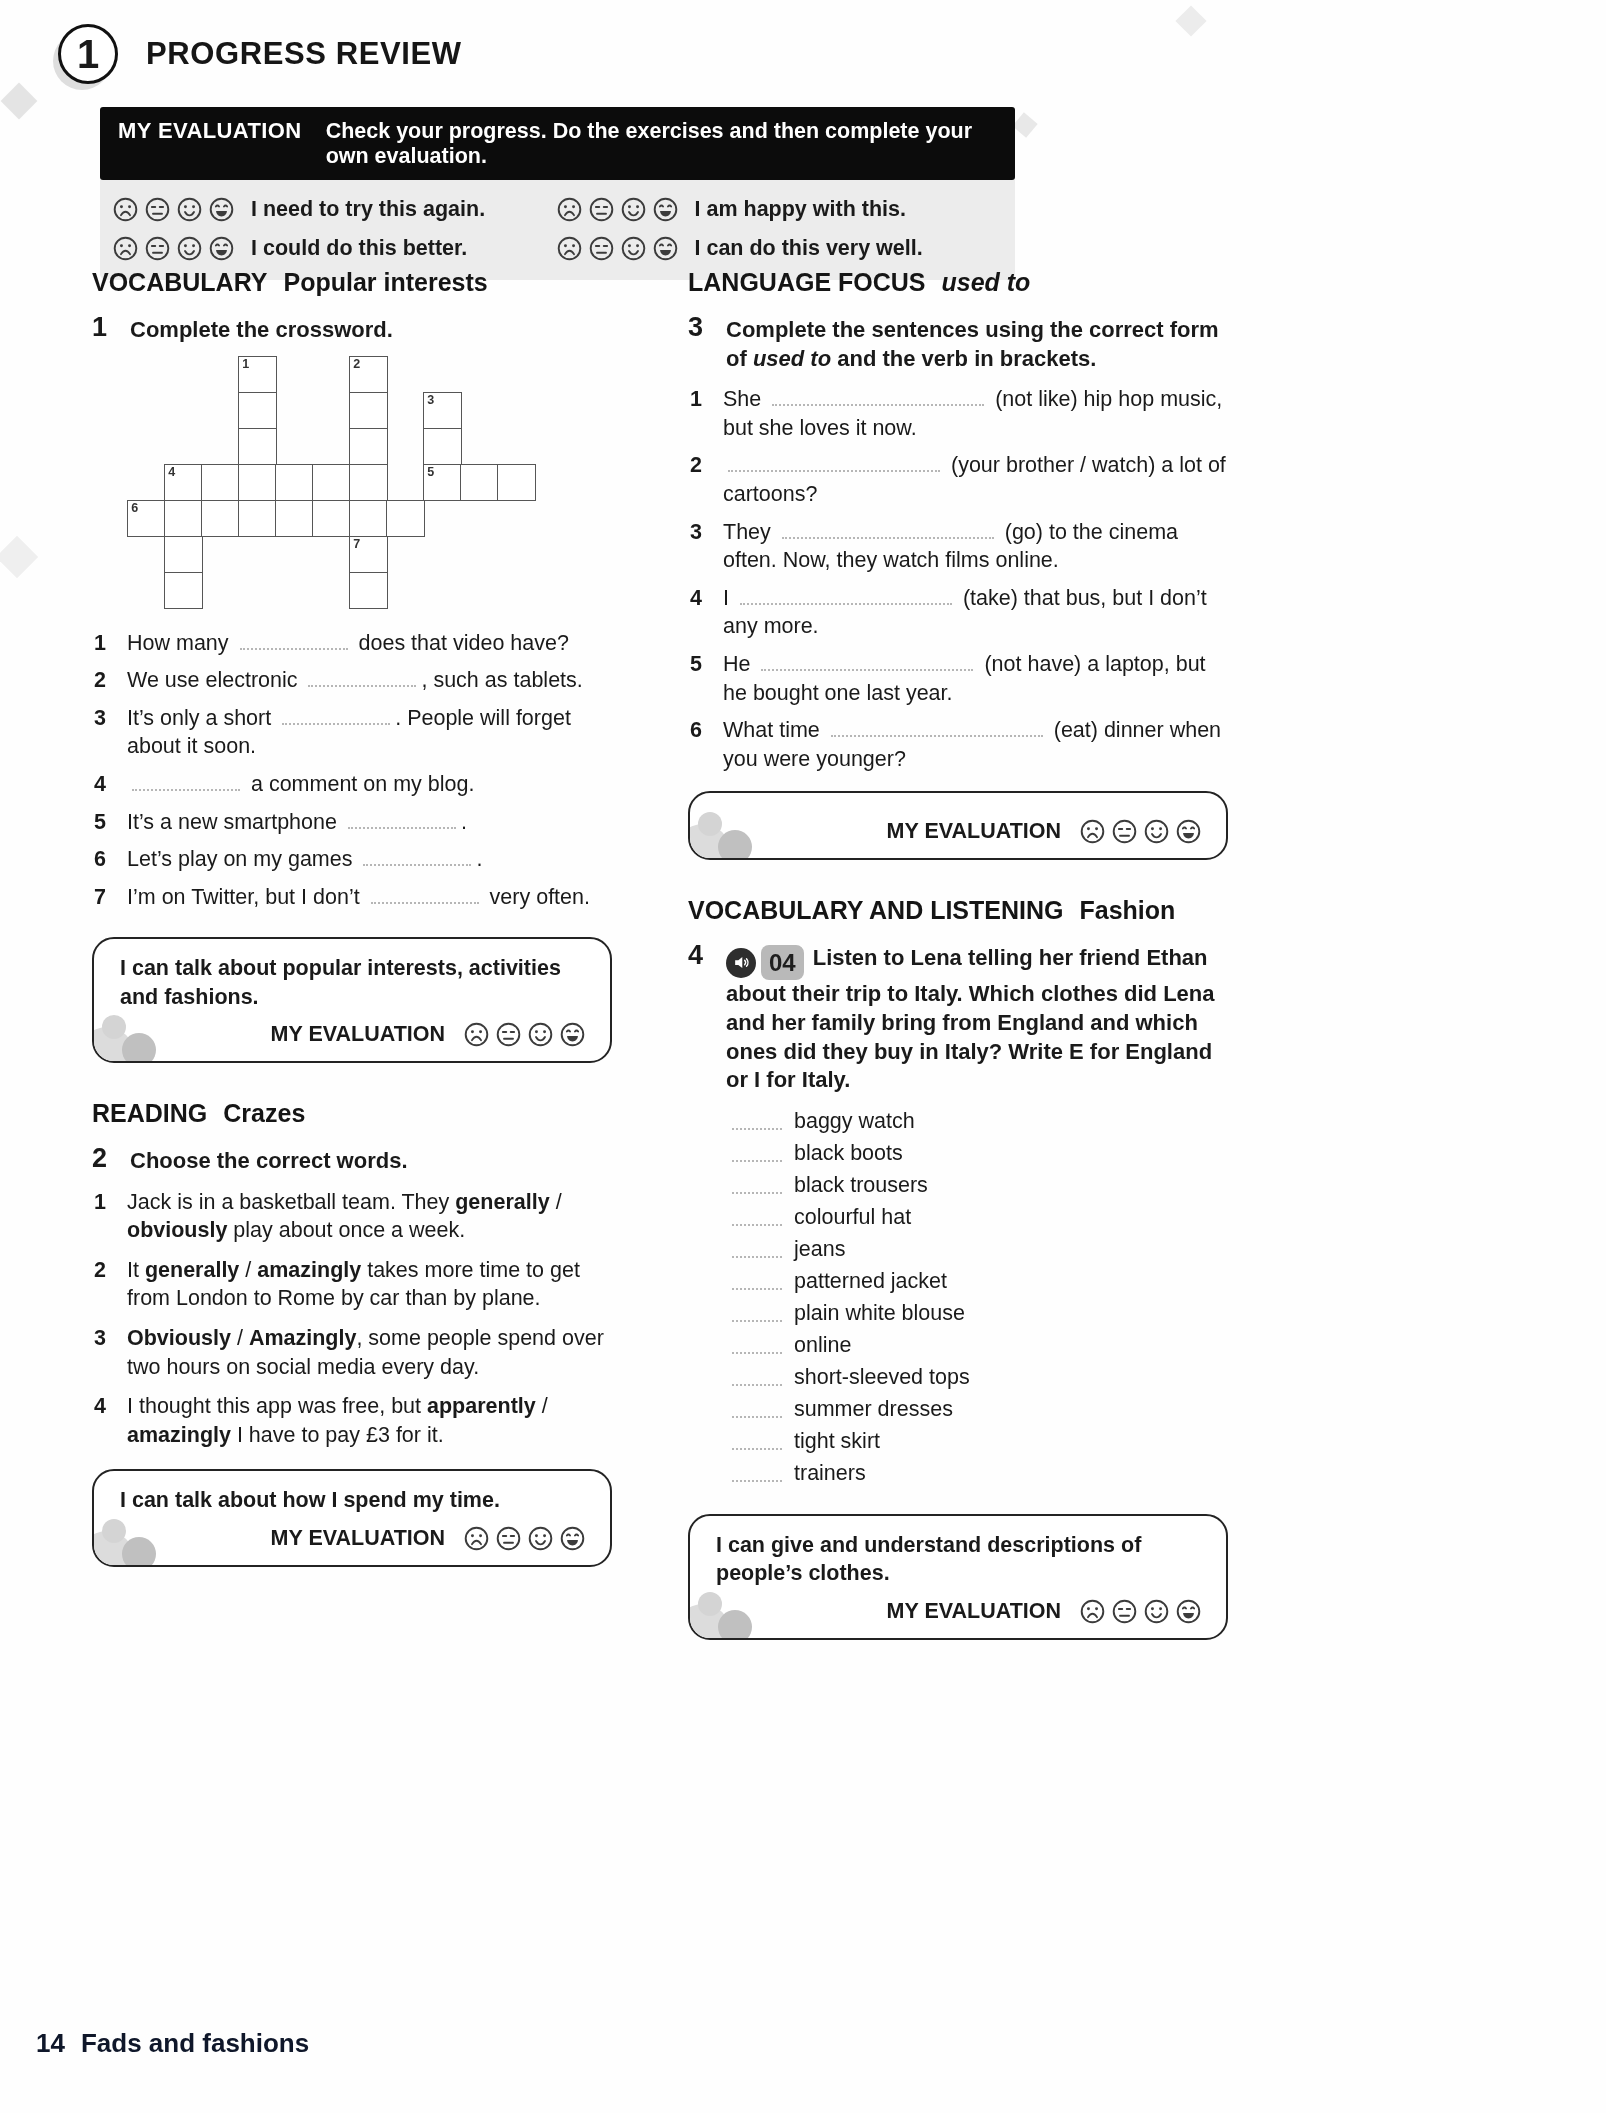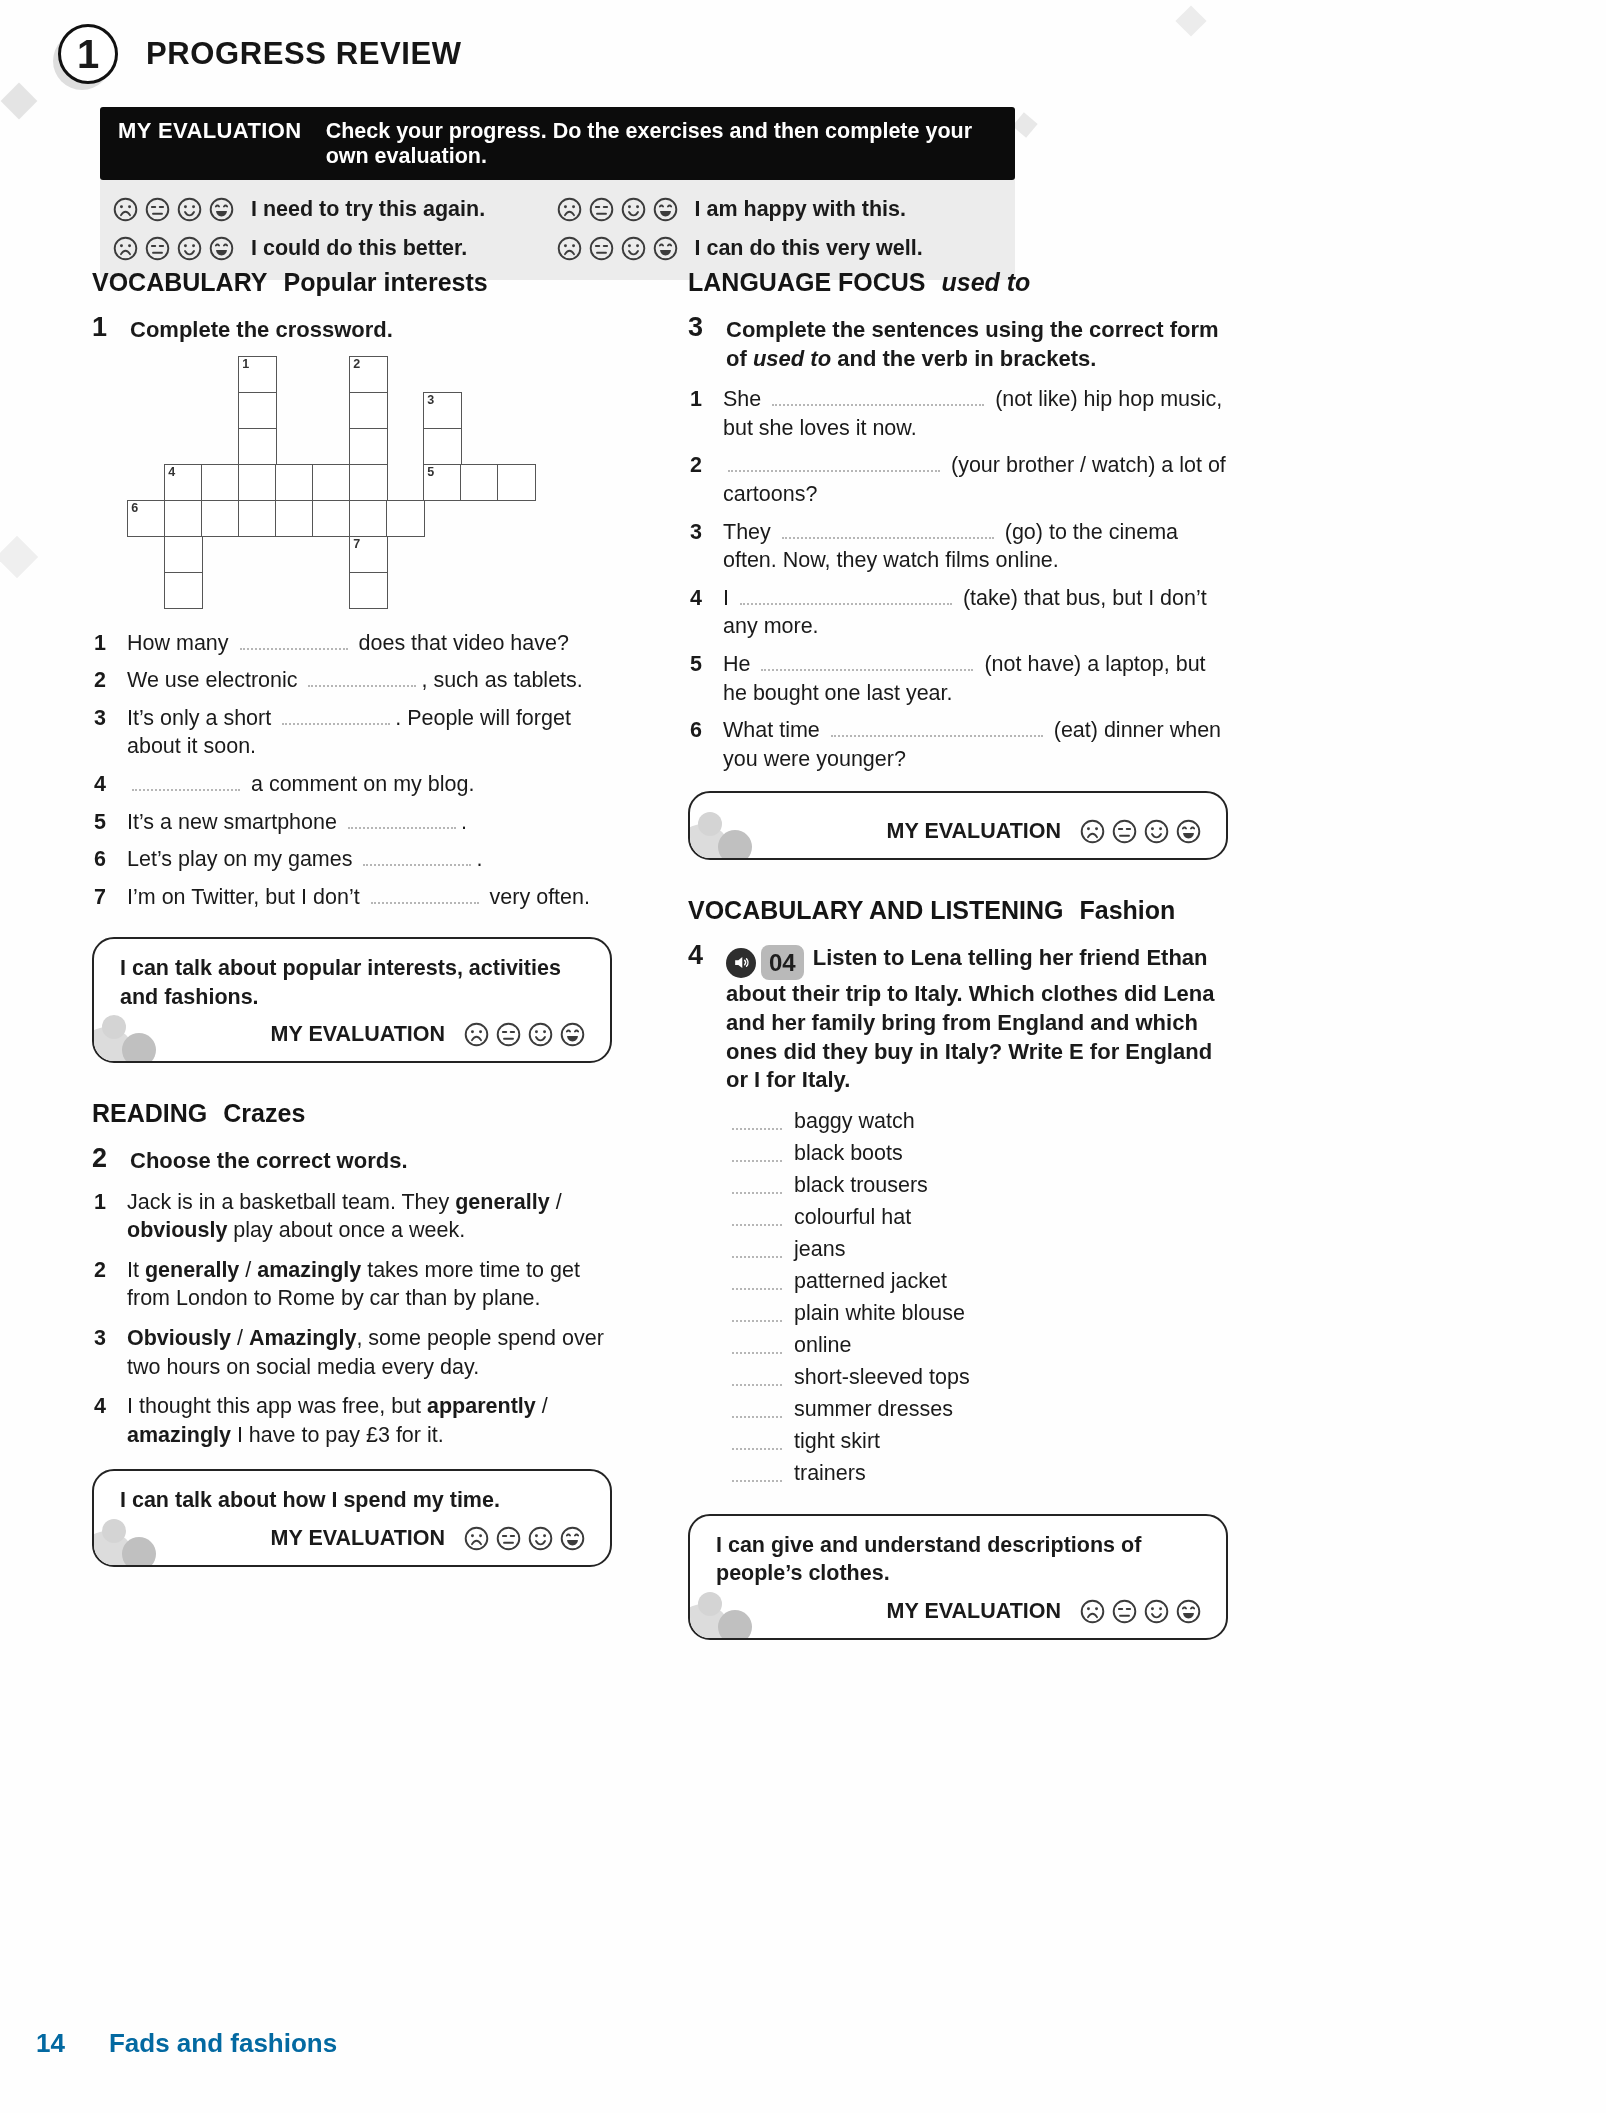--- a/index.html
+++ b/index.html
@@ -97,21 +97,21 @@
   .audio-icon svg { width:19px; height:19px; stroke:#fff; fill:none; stroke-width:1.7; stroke-linecap:round; }
   .audio-icon svg .f { fill:#fff; stroke:none; }
   .audio-track { background:#b9b9b9; color:#1e1e1e; font-weight:700; font-size:24px; padding:2px 8px; border-radius:8px; }
 
   
   .clothes { margin:14px 0 28px 44px; }
   .cloth { display:flex; align-items:flex-end; gap:12px; margin-bottom:7px; font-size:21.5px; }
   .blank.short { width:50px; margin:0 0 4px 0; }
 
   
-  .page-footer { position:absolute; left:36px; top:2028px; display:flex; gap:44px; font-weight:800; font-size:26px; z-index:2; color:#0369a1; }
+  .page-footer { position:absolute; left:36px; top:2028px; display:flex; gap:16px; font-weight:800; font-size:26px; z-index:2; color:#0f172a; }
 </style>
 </head>
 <body>
 
 <div class="deco d1"></div>
 <div class="deco d2"></div>
 <div class="deco d3"></div>
 <div class="deco d4"></div>
 
 <header class="unit-header">

